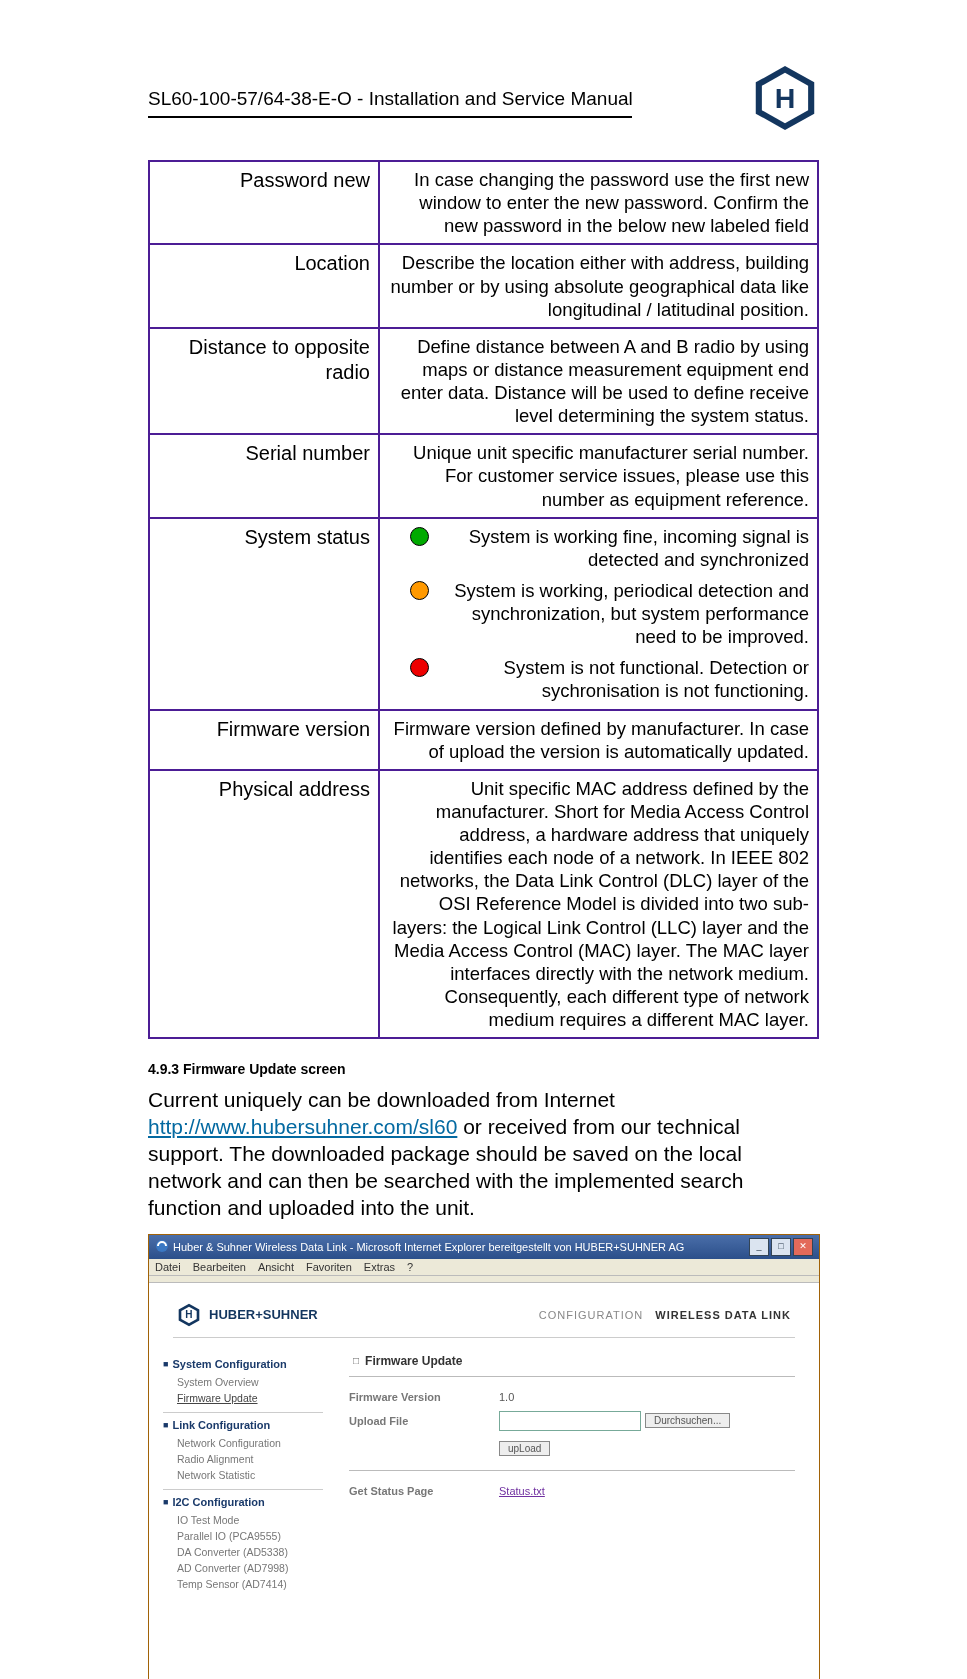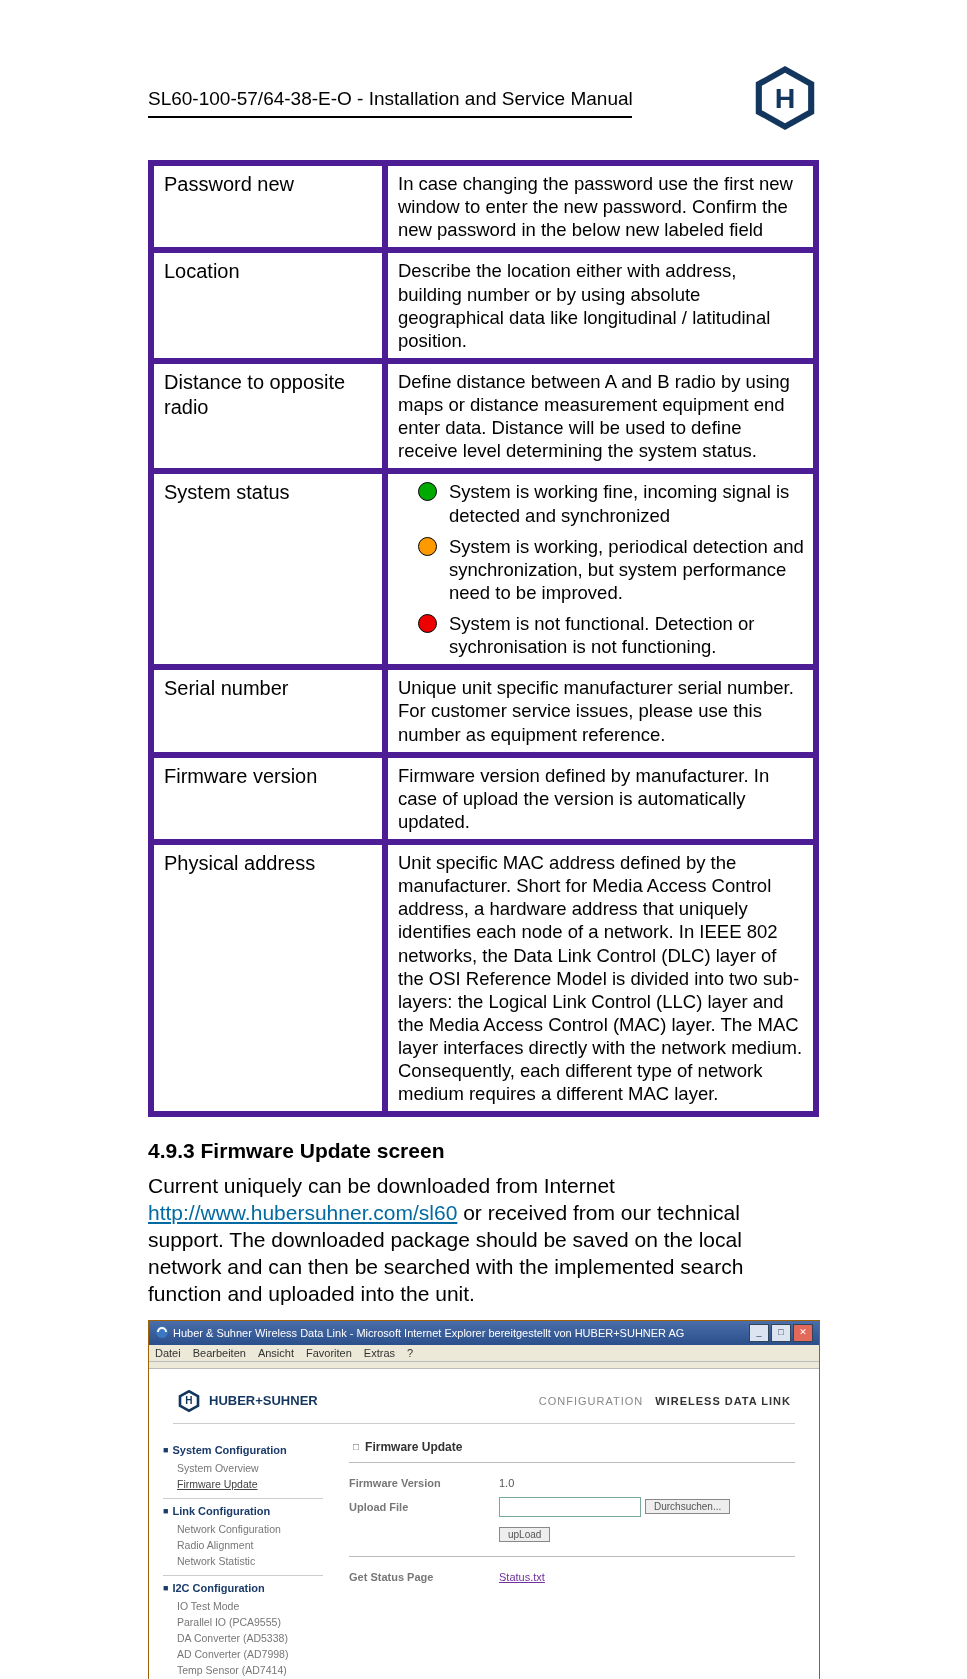--- a/index.html
+++ b/index.html
@@ -49,24 +49,25 @@
   .main {
     flex: 1;
     padding-top: 28px;
   }
   table.defs {
     width: 100%;
     border-collapse: collapse;
     font-size: 18.5px;
   }
   table.defs td {
-    border: 6px solid #4c1d95;
+    border: 2px solid #4c1d95;
     padding: 6px 8px 6px 10px;
     vertical-align: top;
     line-height: 1.25;
+    text-align: right;
   }
   table.defs td.term {
     width: 210px;
     font-size: 20px;
   }
   .status-list {
     display: flex;
     flex-direction: column;
     gap: 8px;
   }
@@ -82,21 +83,21 @@
     border: 1.5px solid #000;
     flex-shrink: 0;
     margin-top: 2px;
     margin-left: 20px;
   }
   .dot.green { background: #0a0; }
   .dot.orange { background: #f90; }
   .dot.red { background: #e00; }
   .status-text { flex: 1; }
   h3.section {
-    font-size: 21px;
+    font-size: 14px;
     margin: 22px 0 10px 0;
   }
   .para {
     font-size: 21px;
     line-height: 1.28;
     margin: 0 0 12px 0;
   }
   a.link {
     color: #0369a1;
     text-decoration: underline;
@@ -238,41 +239,41 @@
       </tr>
       <tr>
         <td class="term">Location</td>
         <td>Describe the location either with address, building number or by using absolute geographical data like longitudinal / latitudinal position.</td>
       </tr>
       <tr>
         <td class="term">Distance to opposite radio</td>
         <td>Define distance between A and B radio by using maps or distance measurement equipment end enter data. Distance will be used to define receive level determining the system status.</td>
       </tr>
       <tr>
+        <td class="term">Serial number</td>
+        <td>Unique unit specific manufacturer serial number. For customer service issues, please use this number as equipment reference.</td>
+      </tr>
+      <tr>
         <td class="term">System status</td>
         <td>
           <div class="status-list">
             <div class="status-row">
               <span class="dot green"></span>
               <span class="status-text">System is working fine, incoming signal is detected and synchronized</span>
             </div>
             <div class="status-row">
               <span class="dot orange"></span>
               <span class="status-text">System is working, periodical detection and synchronization, but system performance need to be improved.</span>
             </div>
             <div class="status-row">
               <span class="dot red"></span>
               <span class="status-text">System is not functional. Detection or sychronisation is not functioning.</span>
             </div>
           </div>
         </td>
-      </tr>
-      <tr>
-        <td class="term">Serial number</td>
-        <td>Unique unit specific manufacturer serial number. For customer service issues, please use this number as equipment reference.</td>
       </tr>
       <tr>
         <td class="term">Firmware version</td>
         <td>Firmware version defined by manufacturer. In case of upload the version is automatically updated.</td>
       </tr>
       <tr>
         <td class="term">Physical address</td>
         <td>Unit specific MAC address defined by the manufacturer. Short for Media Access Control address, a hardware address that uniquely identifies each node of a network. In IEEE 802 networks, the Data Link Control (DLC) layer of the OSI Reference Model is divided into two sub-layers: the Logical Link Control (LLC) layer and the Media Access Control (MAC) layer. The MAC layer interfaces directly with the network medium. Consequently, each different type of network medium requires a different MAC layer.</td>
       </tr>
     </tbody>

